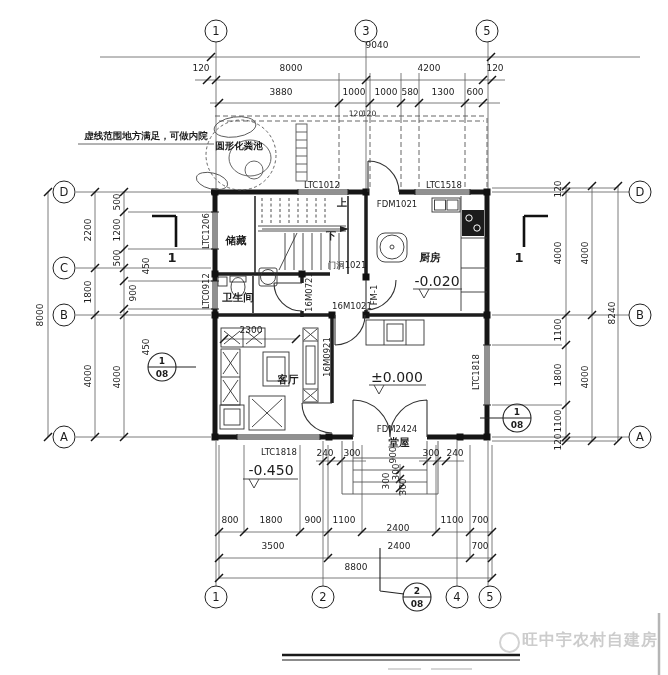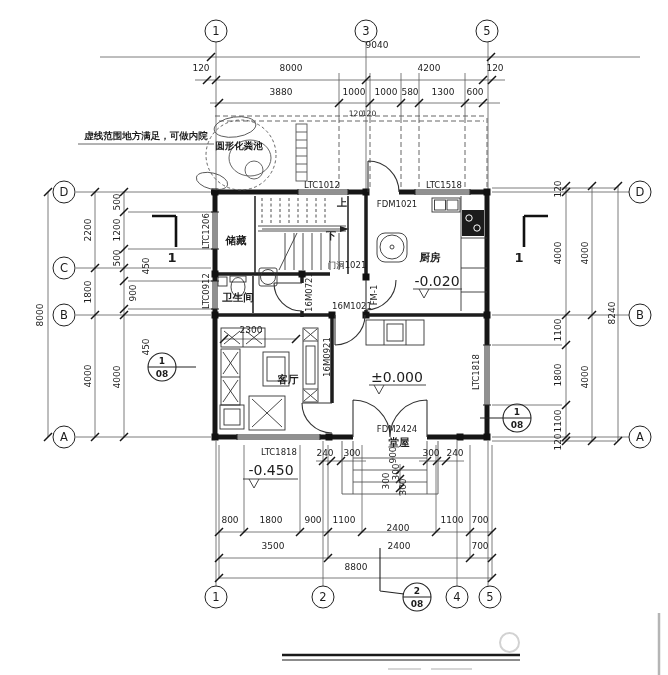--- a/index.html
+++ b/index.html
@@ -320,14 +320,15 @@
       <div class="lbl marker" style="left: 162px; top: 361px;">1</div>
       <div class="lbl marker" style="left: 162px; top: 374px;">08</div>
       <div class="lbl marker" style="left: 517px; top: 412px;">1</div>
       <div class="lbl marker" style="left: 517px; top: 425px;">08</div>
       <div class="lbl marker" style="left: 417px; top: 591px;">2</div>
       <div class="lbl marker" style="left: 417px; top: 604px;">08</div>
     </div>
 
 
   <div class="wm-logo"></div>
+  <div class="wm">旺中宇农村自建房</div>
 
 </div>
 
 </body></html>

